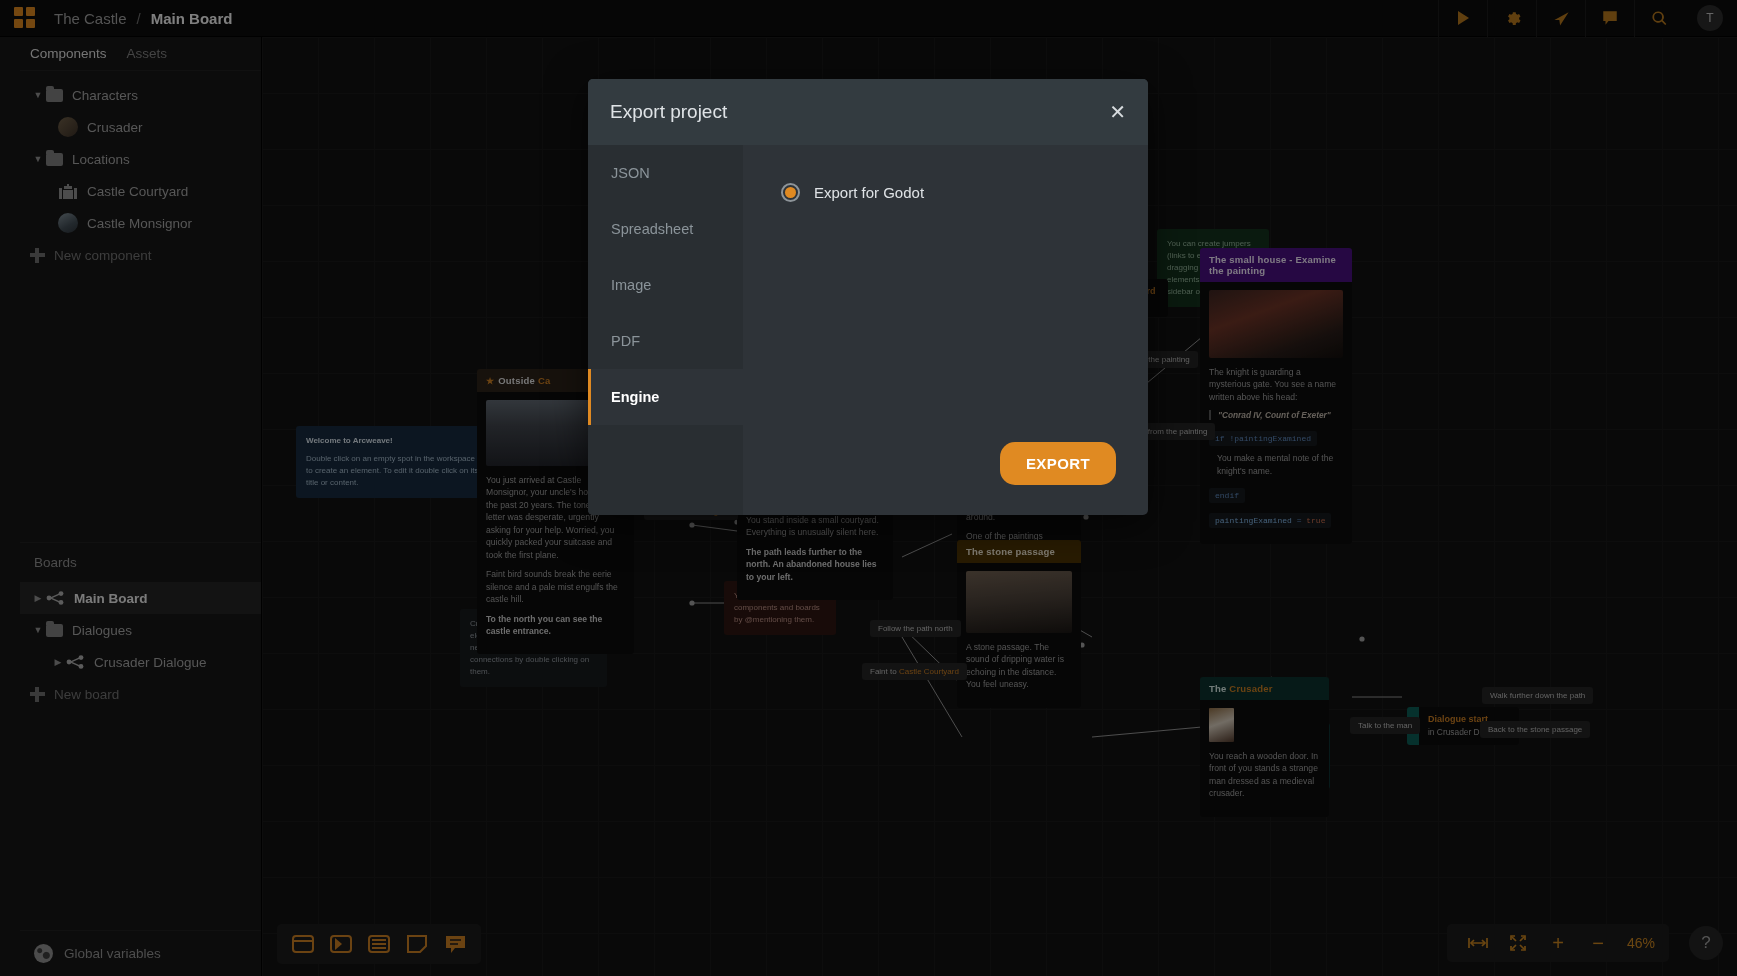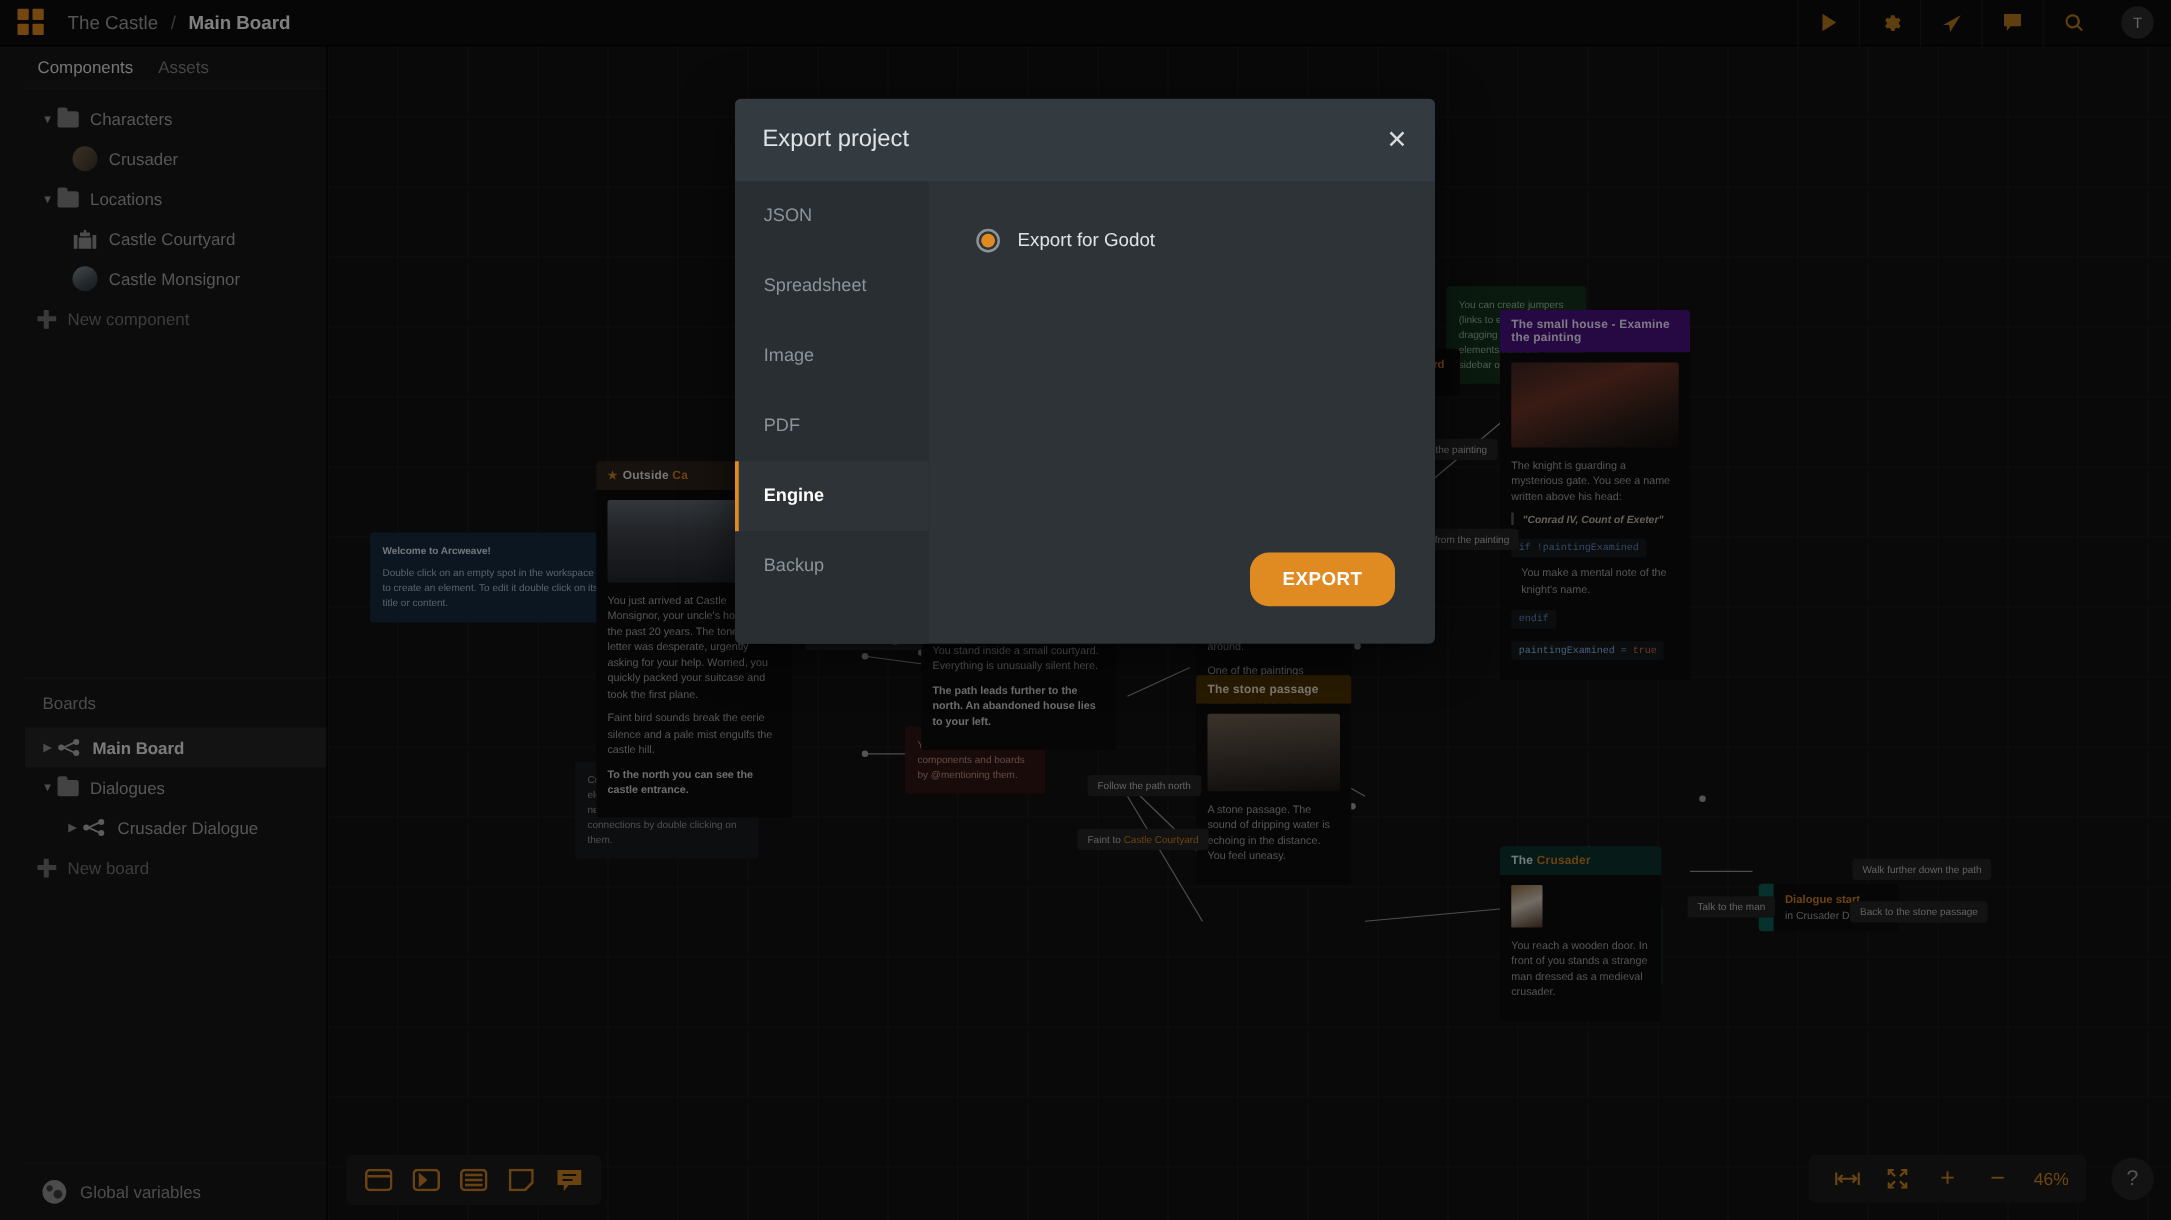--- a/index.html
+++ b/index.html
@@ -560,21 +560,20 @@
       <div class="modal-title">Export project</div>
       <div class="modal-x">✕</div>
     </div>
     <div class="modal-bd">
       <div class="modal-nav">
         <div class="nav-item">JSON</div>
         <div class="nav-item">Spreadsheet</div>
         <div class="nav-item">Image</div>
         <div class="nav-item">PDF</div>
         <div class="nav-item active">Engine</div>
-        <div class="nav-item">Backup</div>
       </div>
       <div class="modal-main">
         <div class="radio-row">
           <span class="radio">
               <i></i>
             </span>
           <span class="radio-lbl">Export for Godot</span>
         </div>
         <button class="export-btn">EXPORT</button>
       </div>

